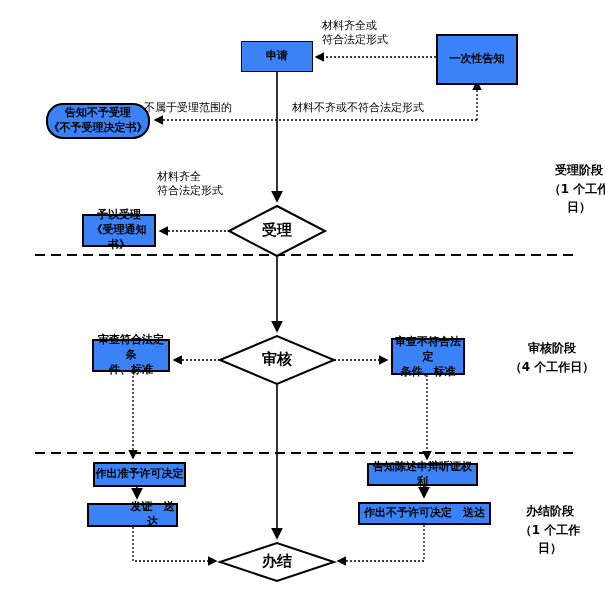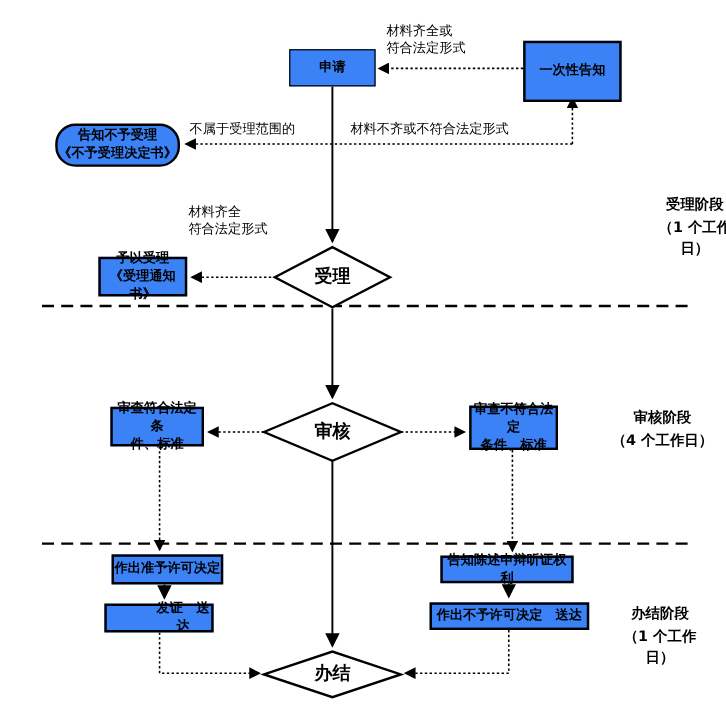--- a/index.html
+++ b/index.html
@@ -97,21 +97,21 @@
   <div class="node" style="left:87px;top:503px;width:91px;height:24px;padding-left:40px;">发证　送达</div>
   <div class="node" style="left:367px;top:463px;width:111px;height:23px;">告知陈述申辩听证权利</div>
   <div class="node" style="left:358px;top:502px;width:133px;height:23px;">作出不予许可决定　送达</div>
 
   <div class="dlabel" style="left:237px;top:219px;width:80px;height:24px;">受理</div>
   <div class="dlabel" style="left:237px;top:348px;width:80px;height:24px;">审核</div>
   <div class="dlabel" style="left:237px;top:550px;width:80px;height:24px;">办结</div>
 
   <div class="edge-label" style="left:322px;top:19px;width:100px;">材料齐全或
 符合法定形式</div>
-  <div class="edge-label" style="left:158px;top:101px;width:120px;">不属于受理范围的</div>
+  <div class="edge-label" style="left:144px;top:101px;width:120px;">不属于受理范围的</div>
   <div class="edge-label" style="left:292px;top:101px;width:162px;">材料不齐或不符合法定形式</div>
   <div class="edge-label" style="left:157px;top:170px;width:100px;">材料齐全
 符合法定形式</div>
 
   <div class="stage-label" style="left:534px;top:161px;width:90px;">受理阶段
 （1 个工作
 日）</div>
   <div class="stage-label" style="left:502px;top:339px;width:100px;">审核阶段
 （4 个工作日）</div>
   <div class="stage-label" style="left:505px;top:502px;width:90px;">办结阶段

